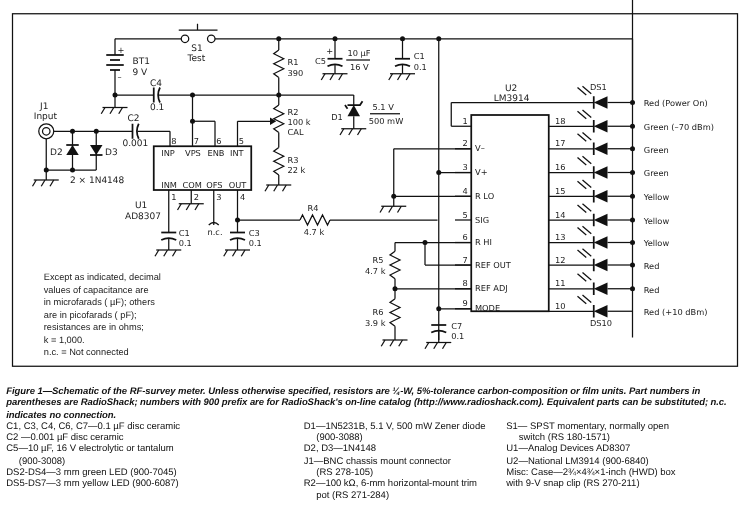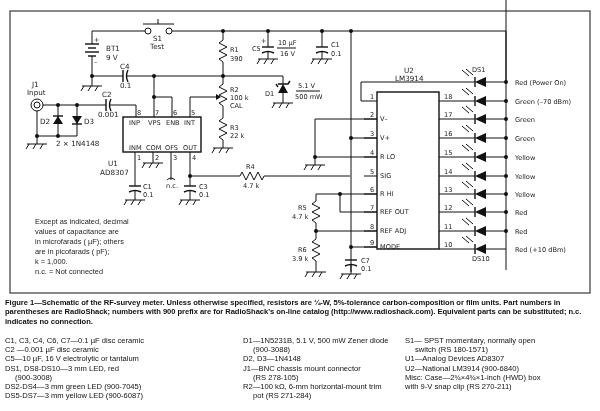--- a/index.html
+++ b/index.html
@@ -3,21 +3,21 @@
 <meta charset="utf-8">
 <style>
   html, body { margin:0; padding:0; background:#ffffff; }
   body { width:600px; height:411px; position:relative; overflow:hidden; font-family:"Liberation Sans", sans-serif; color:#111; }
   #schem { position:absolute; left:0; top:0; }
   .lbl { font-family:"DejaVu Sans", sans-serif; font-size:7.2px; fill:#222; }
   .lbls { font-family:"DejaVu Sans", sans-serif; font-size:6.6px; fill:#222; }
   .w { stroke:#111; stroke-width:1; fill:none; }
   .thick { stroke:#111; stroke-width:1.4; fill:none; }
   .dot { fill:#111; }
-  .caption { position:absolute; left:5px; top:298px; width:592px; font-size:7.6px; font-weight:bold; line-height:9.4px; letter-spacing:-0.05px; }
+  .caption { position:absolute; left:5px; top:308px; width:592px; font-size:7.6px; font-weight:bold; line-height:9.4px; letter-spacing:-0.05px;font-style:italic; }
   .parts { position:absolute; top:336px; font-size:7.6px; font-weight:normal; line-height:9.2px; }
   .parts div { white-space:nowrap; }
   .ind { padding-left:10px; }
   .note { position:absolute; left:35px; top:217px; font-family:Liberation Sans, sans-serif; font-size:7.4px; line-height:10px; color:#222; }
 </style>
 </head>
 <body>
 
 <svg id="schem" width="600" height="300" viewBox="0 0 600 300">
 
@@ -467,31 +467,31 @@
       </g>
     </g>
   <line x1="506" y1="82" x2="506" y="82" class="w"></line>
 </svg>
 
 <div class="note">
   <div>Except as indicated, decimal</div>
   <div>values of capacitance are</div>
   <div>in microfarads ( µF); others</div>
   <div>are in picofarads ( pF);</div>
+  <div>resistances are in ohms;</div>
   <div>k = 1,000.</div>
   <div>n.c. = Not connected</div>
 </div>
 
 <div class="caption">Figure 1—Schematic of the RF-survey meter. Unless otherwise specified, resistors are ¼-W, 5%-tolerance carbon-composition or film units. Part numbers in parentheses are RadioShack; numbers with 900 prefix are for RadioShack's on-line catalog (http://www.radioshack.com). Equivalent parts can be substituted; n.c. indicates no connection.</div>
 
 <div class="parts" style="left:5px;">
     <div>C1, C3, C4, C6, C7—0.1 µF disc ceramic</div>
     <div>C2 —0.001 µF disc ceramic</div>
     <div>C5—10 µF, 16 V electrolytic or tantalum</div>
-    <div>DS1, DS8-DS10—3 mm LED, red</div>
     <div class="ind">(900-3008)</div>
     <div>DS2-DS4—3 mm green LED (900-7045)</div>
     <div>DS5-DS7—3 mm yellow LED (900-6087)</div>
   </div>
 <div class="parts" style="left:205px;margin-left:38px;">
     <div>D1—1N5231B, 5.1 V, 500 mW Zener diode</div>
     <div class="ind">(900-3088)</div>
     <div>D2, D3—1N4148</div>
     <div>J1—BNC chassis mount connector</div>
     <div class="ind">(RS 278-105)</div>

